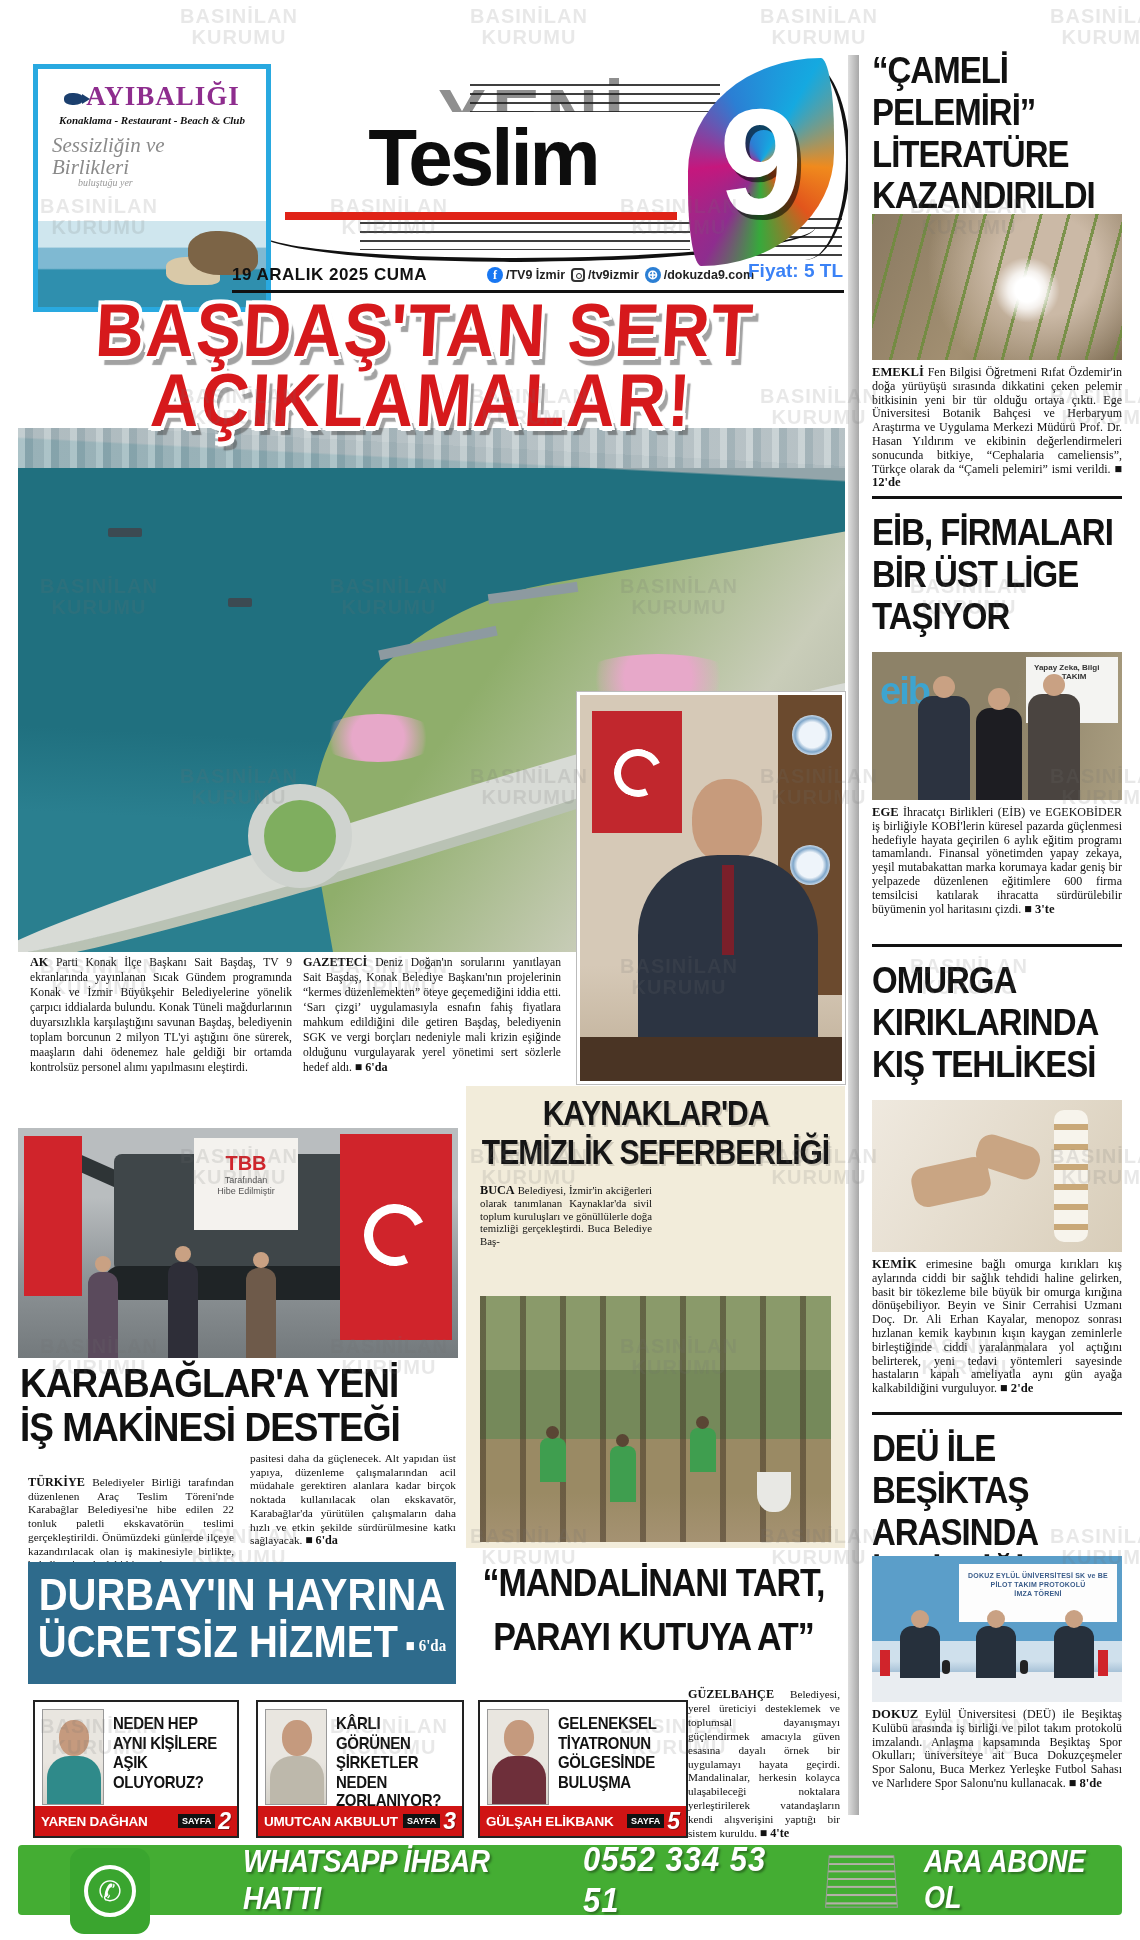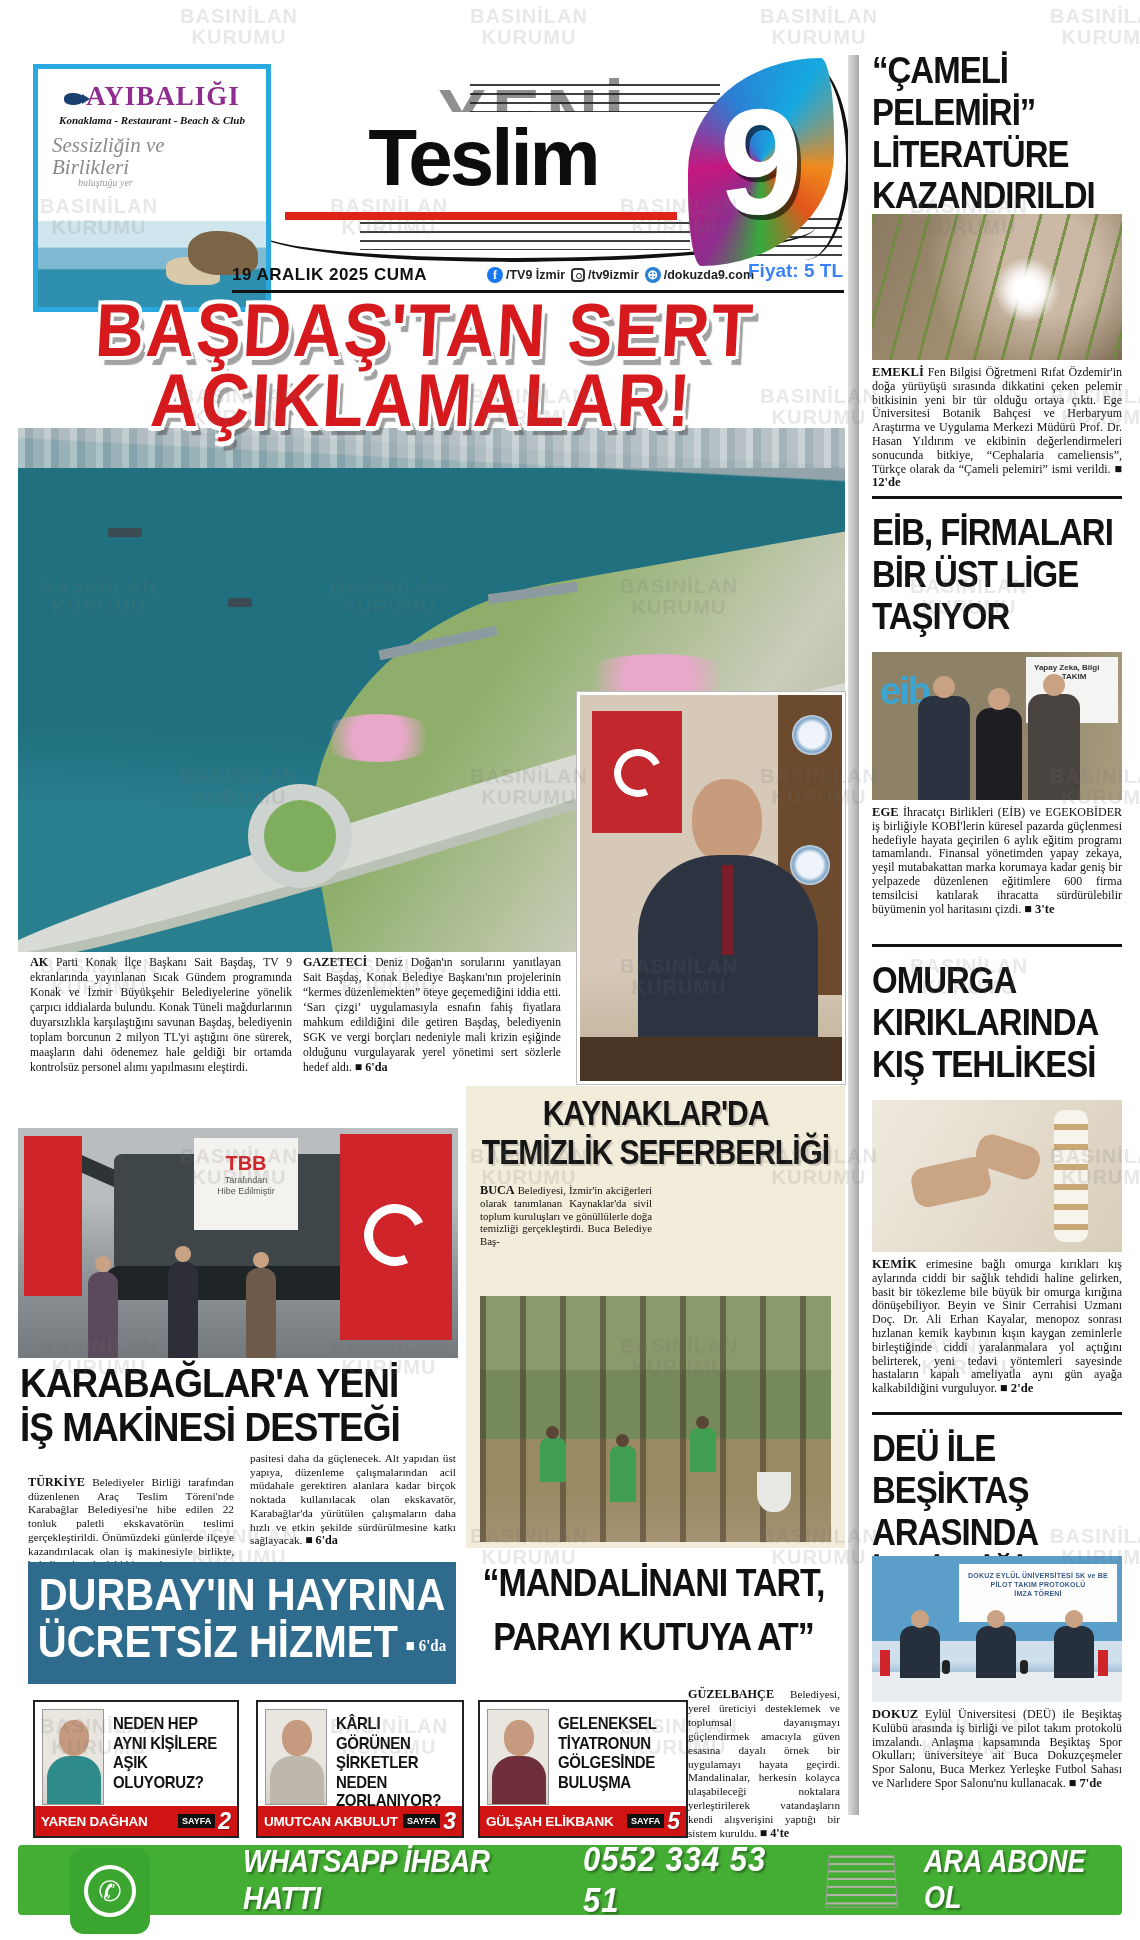--- a/index.html
+++ b/index.html
@@ -470,21 +470,21 @@
     </div>
     <div class="desk"></div>
     <div class="fig" style="left:28px;"></div>
     <div class="fig" style="left:104px;"></div>
     <div class="fig" style="left:182px;"></div>
     <div class="mic" style="left:70px;"></div>
     <div class="mic" style="left:148px;"></div>
     <div class="tflag" style="left:8px;"></div>
     <div class="tflag" style="left:226px;"></div>
   </div>
-  <p class="sb sb-body" style="top:1708px;"><b>DOKUZ</b> <span>Eylül Üniversitesi (DEÜ) ile Beşiktaş Kulübü arasında iş birliği ve pilot takım protokolü imzalandı. Anlaşma kapsamında Beşiktaş Spor Okulları; üniversiteye ait Buca Dokuzçeşmeler Spor Salonu, Buca Merkez Yerleşke Futbol Sahası ve Narlıdere Spor Salonu'nu kullanacak.</span> <b>■ 7'de</b></p>
+  <p class="sb sb-body" style="top:1708px;"><b>DOKUZ</b> <span>Eylül Üniversitesi (DEÜ) ile Beşiktaş Kulübü arasında iş birliği ve pilot takım protokolü imzalandı. Anlaşma kapsamında Beşiktaş Spor Okulları; üniversiteye ait Buca Dokuzçeşmeler Spor Salonu, Buca Merkez Yerleşke Futbol Sahası ve Narlıdere Spor Salonu'nu kullanacak.</span> <b>■ 8'de</b></p>
 
   <div class="green-bar">
     <div class="wa-tile">
         <div class="wa-ring">✆</div>
       </div>
     <span class="gb-label">WHATSAPP İHBAR HATTI</span>
     <span class="gb-phone">0552 334 53 51</span>
     <span class="gb-papers"></span>
     <span class="gb-sub">ARA ABONE OL</span>
   </div>

